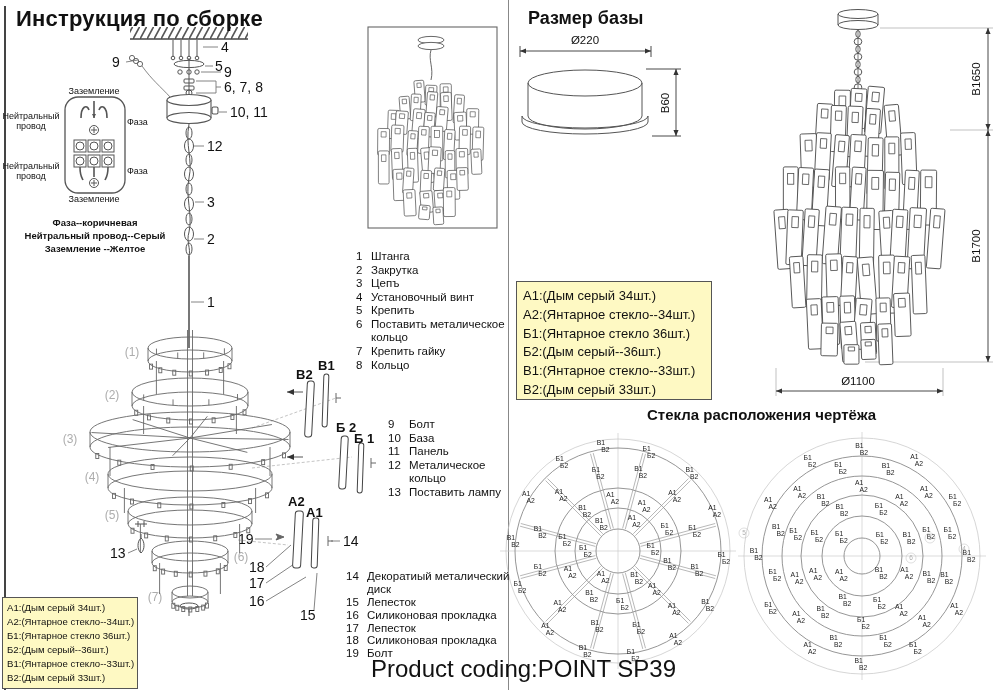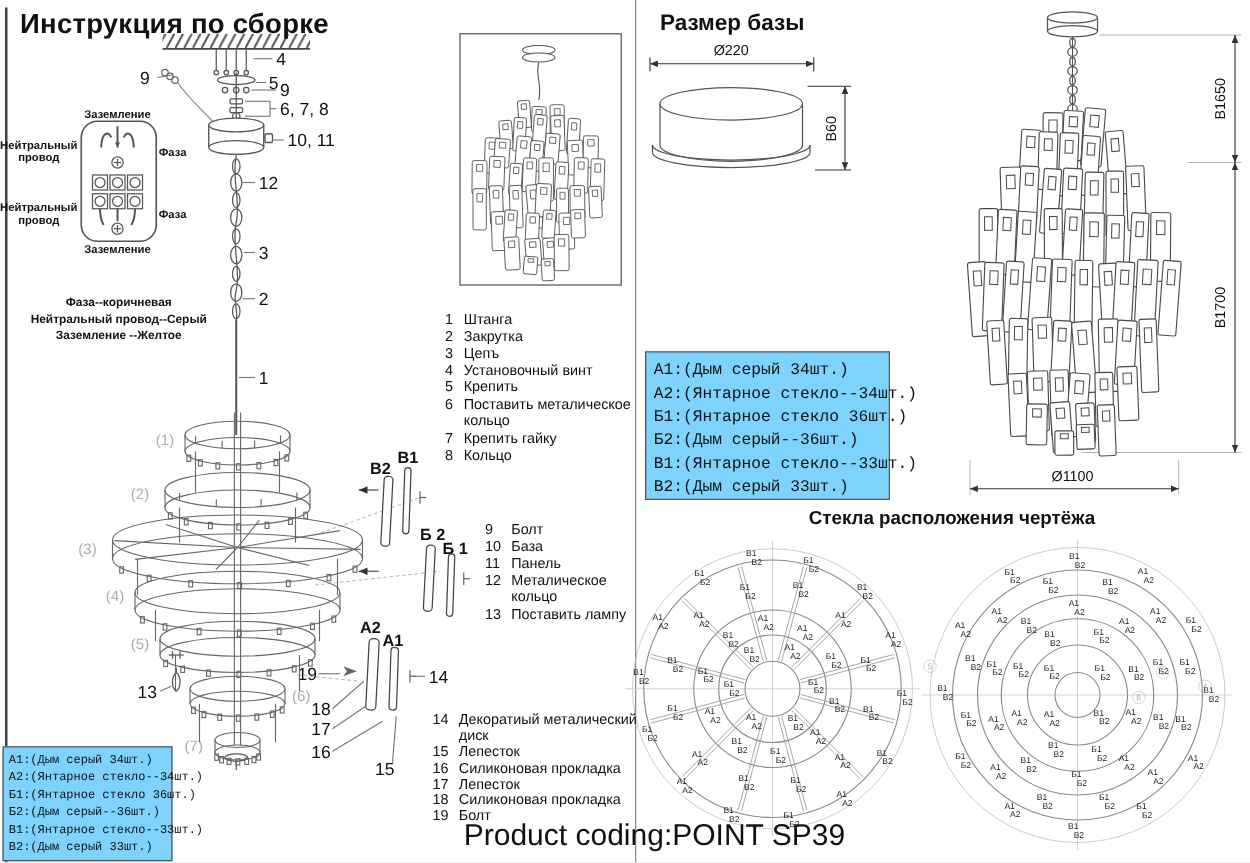--- a/index.html
+++ b/index.html
@@ -7,25 +7,25 @@
         font-family:"Liberation Sans",sans-serif;color:#111;overflow:hidden;}
   .abs{position:absolute;}
   .title{font-size:22px;font-weight:600;letter-spacing:.2px;}
   .sect{font-size:18px;font-weight:600;}
   .sect2{font-size:15px;font-weight:600;}
   .pcode{font-size:24px;}
   .plist{font-size:11.5px;line-height:1.18;}
   .prow{display:flex;}
   .pnum{flex:none;text-align:left;}
   .pname{flex:1;}
-  .gbox{border:1.5px solid #555;background:#7dd3fc;box-sizing:border-box;font-family:Liberation Mono, monospace;}
+  .gbox{border:1.5px solid #555;background:#fef9c3;box-sizing:border-box;}
   .gbox-small{font-size:9.6px;line-height:13.9px;padding:3px 0 0 4px;white-space:nowrap;}
   .gbox-big{font-size:13px;line-height:18.8px;padding:5px 0 0 6px;white-space:nowrap;}
-  .wlabel{font-size:9px;font-weight:700;line-height:1.08;text-align:center;}
-  .wlegend{font-size:9.5px;font-weight:700;line-height:13px;text-align:center;margin-top:20px;}
+  .wlabel{font-size:9px;font-weight:400;line-height:1.08;text-align:center;}
+  .wlegend{font-size:9.5px;font-weight:700;line-height:13px;text-align:center;}
   svg{position:absolute;left:0;top:0;}
   svg text{font-family:"Liberation Sans",sans-serif;}
   .co{font-size:14px;fill:#111;}
   .tierl{font-size:12px;fill:#adadad;}
   .pl{font-size:13px;font-weight:600;fill:#111;}
   .dim{font-size:11.5px;fill:#111;}
   .cl{font-size:6.8px;fill:#222;}
   .vline{background:#888;}
 </style>
 </head>

